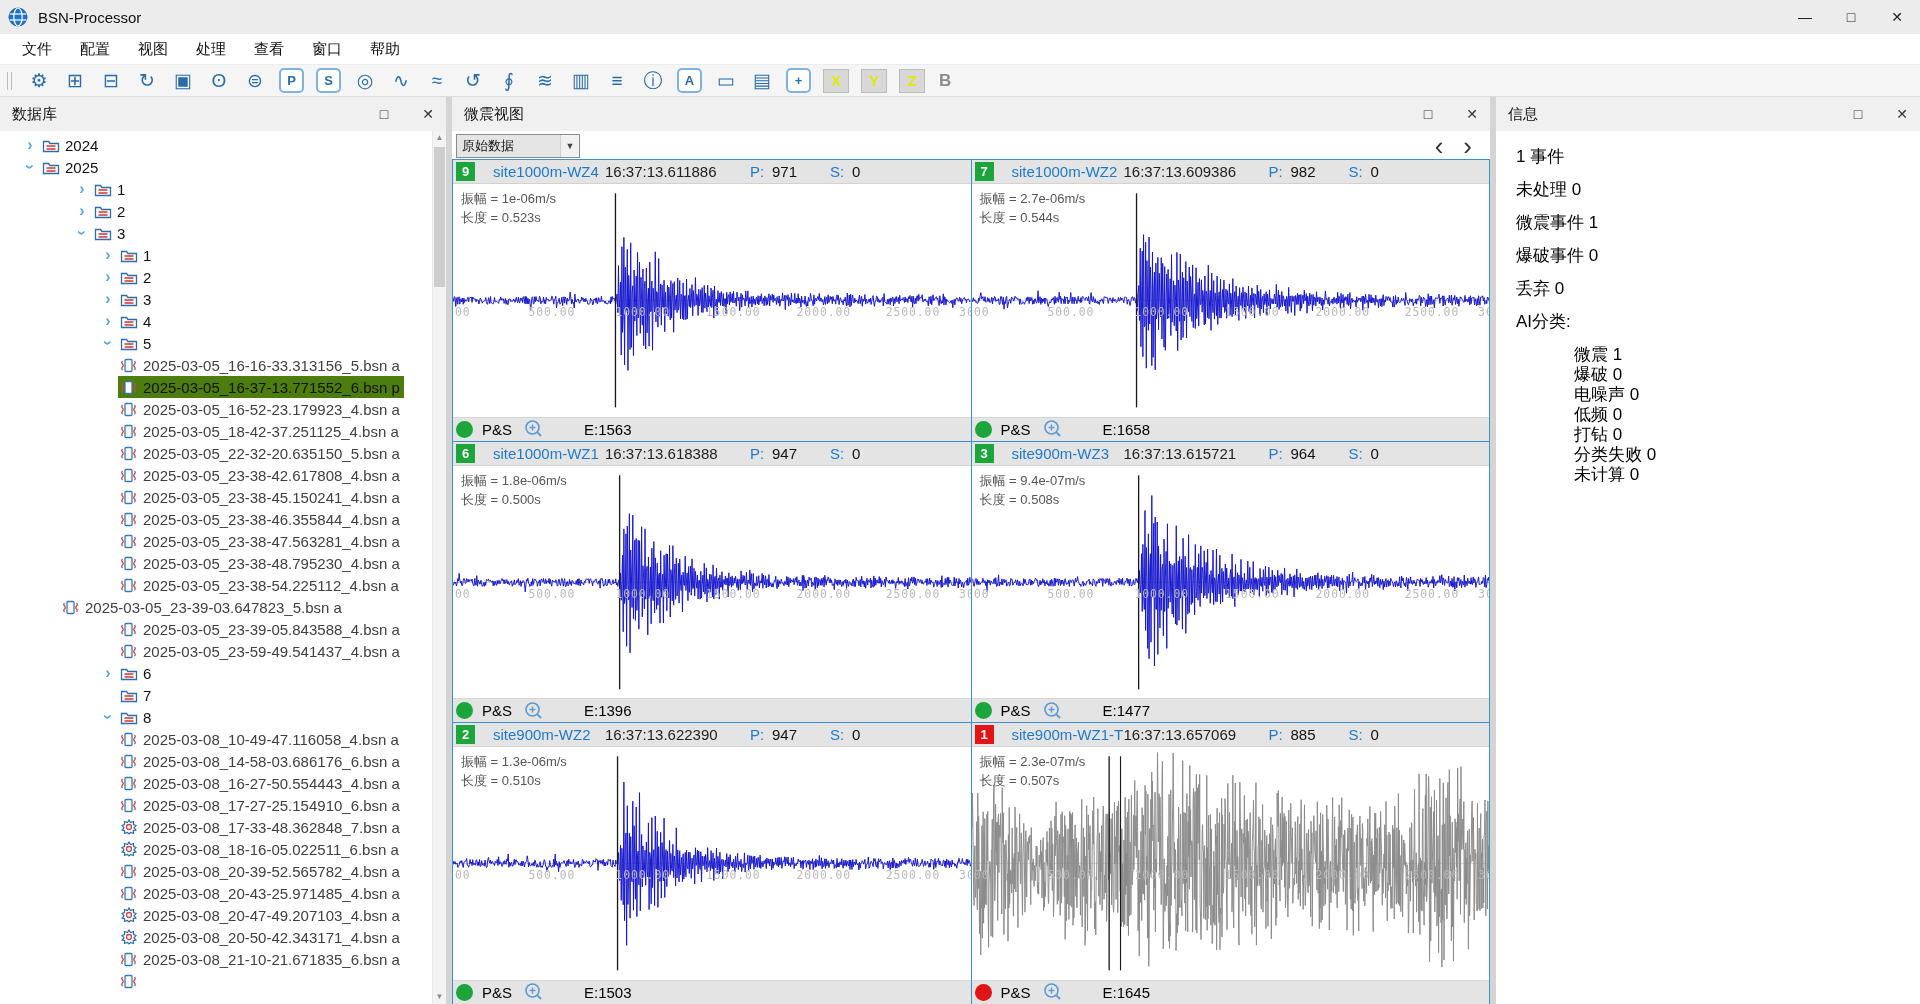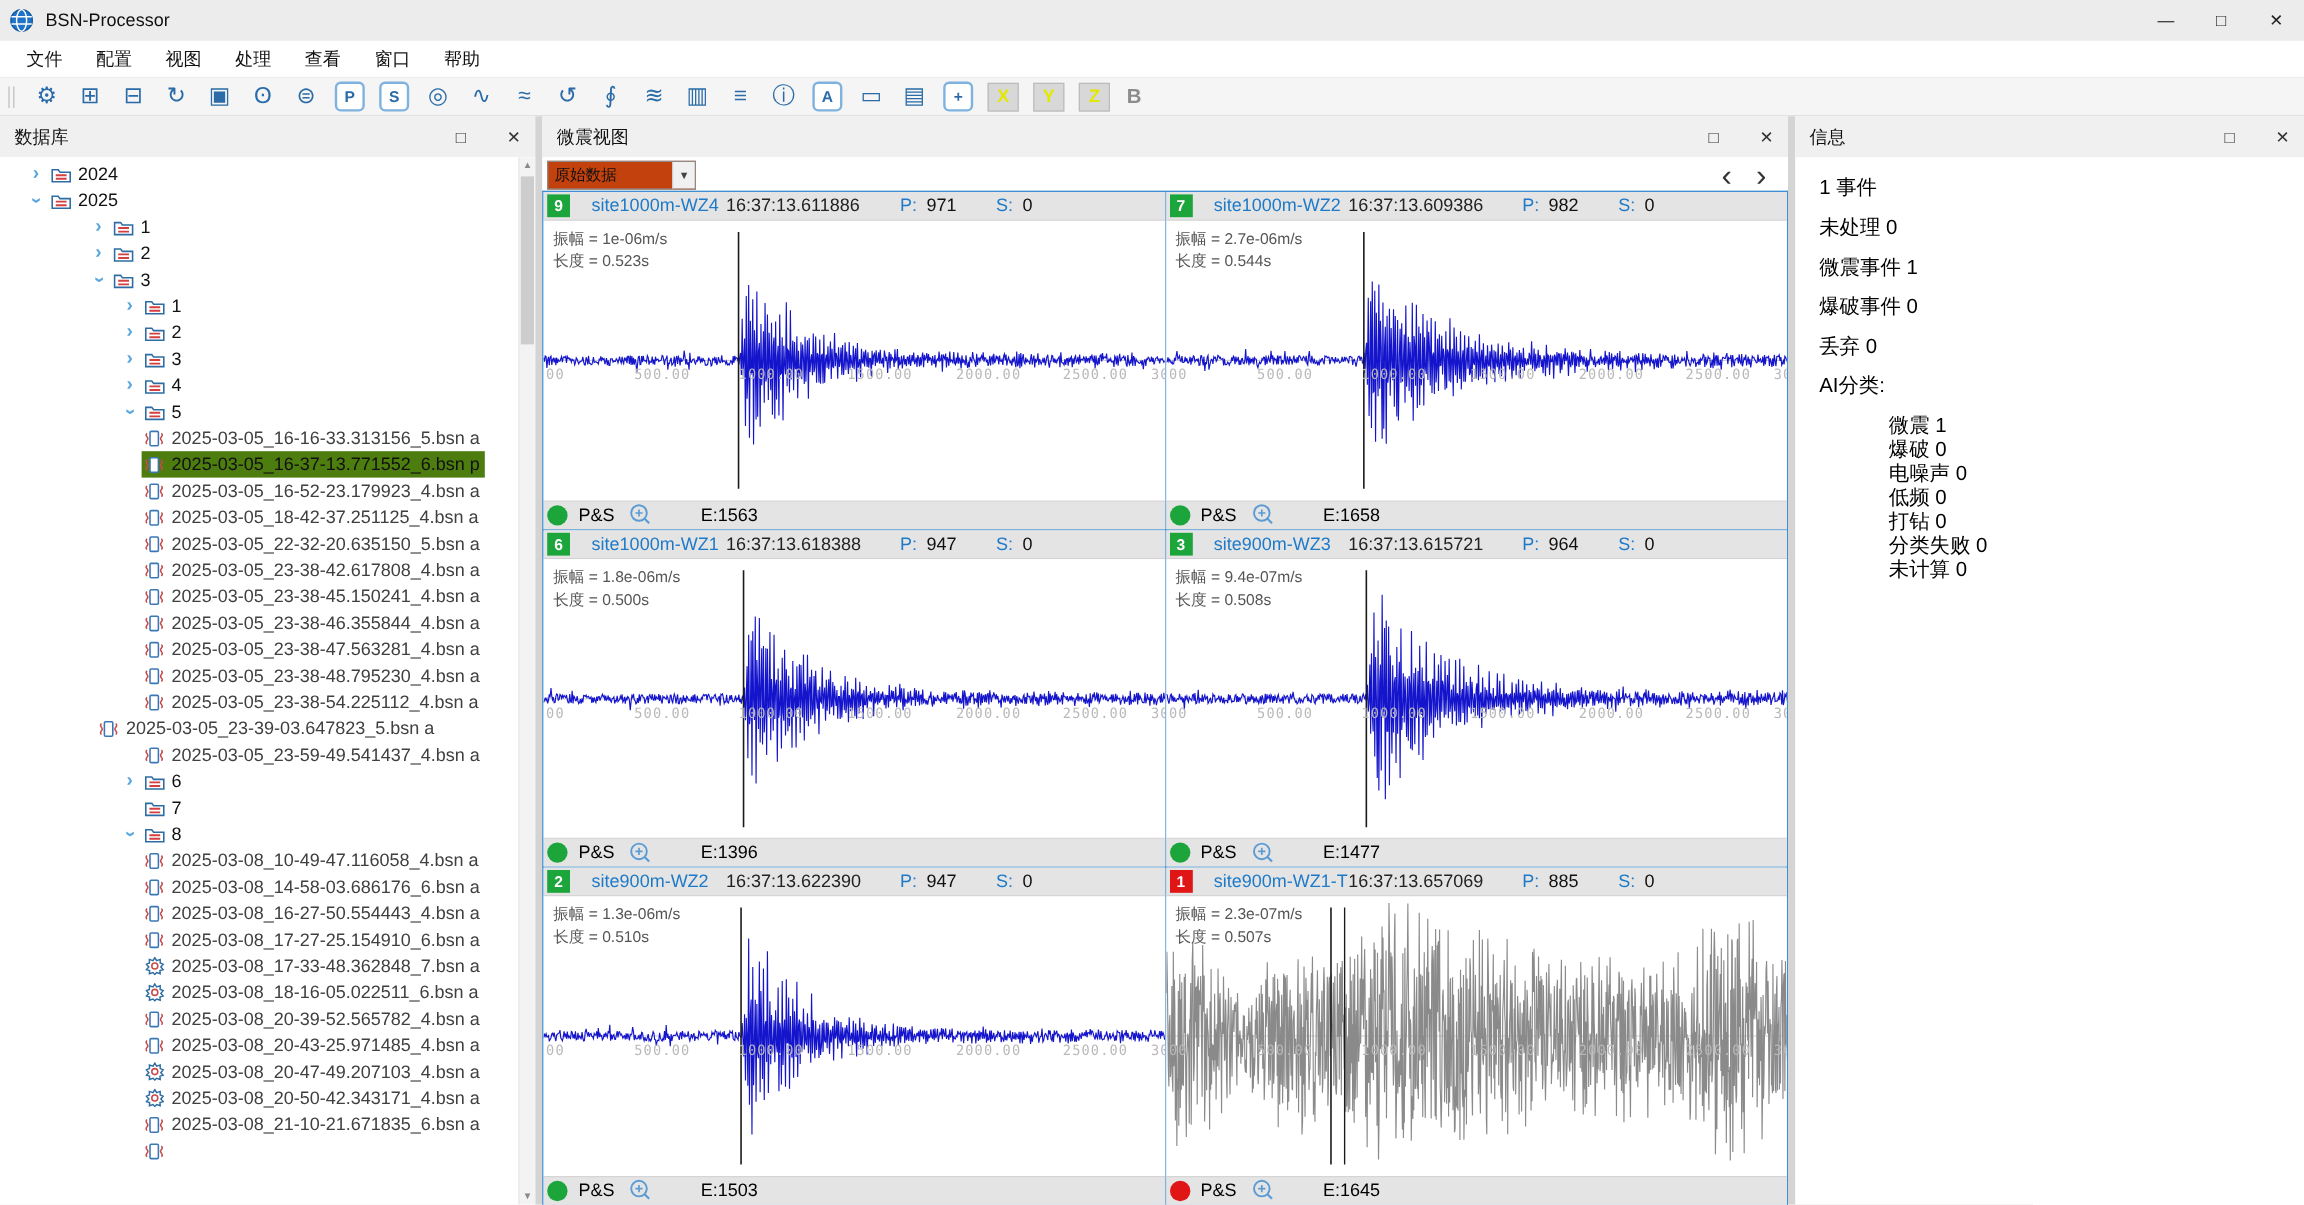--- a/index.html
+++ b/index.html
@@ -50,21 +50,21 @@
   .ticon{width:21px;flex:none;display:flex;justify-content:center;align-items:center;}
   .tlabel{padding-left:4px;color:#111;}
   .tlabel.green{color:#404040;}
   .vscroll{position:absolute;top:0;right:0;bottom:0;width:13px;background:#F3F3F3;border-left:1px solid #E8E8E8;}
   .sb-btn{height:14px;font-size:8px;color:#8A8A8A;text-align:center;line-height:14px;}
   .sb-down{position:absolute;bottom:0;left:0;right:0;}
   .sb-thumb{position:absolute;top:16px;left:1px;right:1px;height:140px;background:#CDCDCD;}
 
   
   .view-toolbar{height:26px;background:#fff;display:flex;align-items:center;padding:2px 6px 0 4px;flex:none;}
-  .dropdown{width:122px;height:22px;border:1px solid #8A8A8A;display:flex;align-items:stretch;background:#c2410c;}
+  .dropdown{width:122px;height:22px;border:1px solid #8A8A8A;display:flex;align-items:stretch;background:#e5e5e5;}
   .dd-text{flex:1;font-size:13px;color:#111;display:flex;align-items:center;padding-left:5px;}
   .dd-arrow{width:18px;display:flex;align-items:center;justify-content:center;color:#444;
     font-size:9px;background:#F1F1F1;border-left:1px solid #CFCFCF;}
   .nav{margin-left:auto;display:flex;gap:20px;padding-right:12px;color:#333;font-size:26px;line-height:20px;}
   .nav span{cursor:default;}
   .wgrid{flex:1;display:grid;grid-template-columns:1fr 1fr;grid-template-rows:1fr 1fr 1fr;
     gap:1px;background:#3F8FD2;border:1px solid #3F8FD2;border-bottom:none;min-height:0;}
   .wpanel{background:#fff;display:flex;flex-direction:column;min-height:0;min-width:0;}
   .wp-head{height:23px;background:#E4E4E4;display:flex;align-items:center;font-size:15px;
     flex:none;border-bottom:1px solid #D2D2D2;white-space:nowrap;}
@@ -424,30 +424,42 @@
                 <span class="ticon">
                   <svg width="17" height="15" viewBox="0 0 17 15">
                     <rect x="5" y="1.5" width="7" height="12" rx="1" fill="#fff" stroke="#3A77B5" stroke-width="1.3"></rect>
                     <path d="M2.5 3 q-1.5 1.5 0 3 q1.5 1.5 0 3 q-1.5 1.5 0 3" fill="none" stroke="#C84A4A" stroke-width="1.2"></path>
                     <path d="M14.5 3 q1.5 1.5 0 3 q-1.5 1.5 0 3 q1.5 1.5 0 3" fill="none" stroke="#C84A4A" stroke-width="1.2"></path>
                   </svg>
                 </span>
                 <span class="tlabel green">2025-03-05_23-38-54.225112_4.bsn a</span>
               </span>
             </div>
-            <div class="tree-row" style="padding-left: 80px;">
+            <div class="tree-row" style="padding-left: 60px;">
               <span class="trow-inner">
                 <span class="ticon">
                   <svg width="17" height="15" viewBox="0 0 17 15">
                     <rect x="5" y="1.5" width="7" height="12" rx="1" fill="#fff" stroke="#3A77B5" stroke-width="1.3"></rect>
                     <path d="M2.5 3 q-1.5 1.5 0 3 q1.5 1.5 0 3 q-1.5 1.5 0 3" fill="none" stroke="#C84A4A" stroke-width="1.2"></path>
                     <path d="M14.5 3 q1.5 1.5 0 3 q-1.5 1.5 0 3 q1.5 1.5 0 3" fill="none" stroke="#C84A4A" stroke-width="1.2"></path>
                   </svg>
                 </span>
                 <span class="tlabel green">2025-03-05_23-39-03.647823_5.bsn a</span>
+              </span>
+            </div>
+            <div class="tree-row" style="padding-left: 118px;">
+              <span class="trow-inner">
+                <span class="ticon">
+                  <svg width="17" height="15" viewBox="0 0 17 15">
+                    <rect x="5" y="1.5" width="7" height="12" rx="1" fill="#fff" stroke="#3A77B5" stroke-width="1.3"></rect>
+                    <path d="M2.5 3 q-1.5 1.5 0 3 q1.5 1.5 0 3 q-1.5 1.5 0 3" fill="none" stroke="#C84A4A" stroke-width="1.2"></path>
+                    <path d="M14.5 3 q1.5 1.5 0 3 q-1.5 1.5 0 3 q1.5 1.5 0 3" fill="none" stroke="#C84A4A" stroke-width="1.2"></path>
+                  </svg>
+                </span>
+                <span class="tlabel green">2025-03-05_23-39-05.843588_4.bsn a</span>
               </span>
             </div>
             <div class="tree-row" style="padding-left: 118px;">
               <span class="trow-inner">
                 <span class="ticon">
                   <svg width="17" height="15" viewBox="0 0 17 15">
                     <rect x="5" y="1.5" width="7" height="12" rx="1" fill="#fff" stroke="#3A77B5" stroke-width="1.3"></rect>
                     <path d="M2.5 3 q-1.5 1.5 0 3 q1.5 1.5 0 3 q-1.5 1.5 0 3" fill="none" stroke="#C84A4A" stroke-width="1.2"></path>
                     <path d="M14.5 3 q1.5 1.5 0 3 q-1.5 1.5 0 3 q1.5 1.5 0 3" fill="none" stroke="#C84A4A" stroke-width="1.2"></path>
                   </svg>

